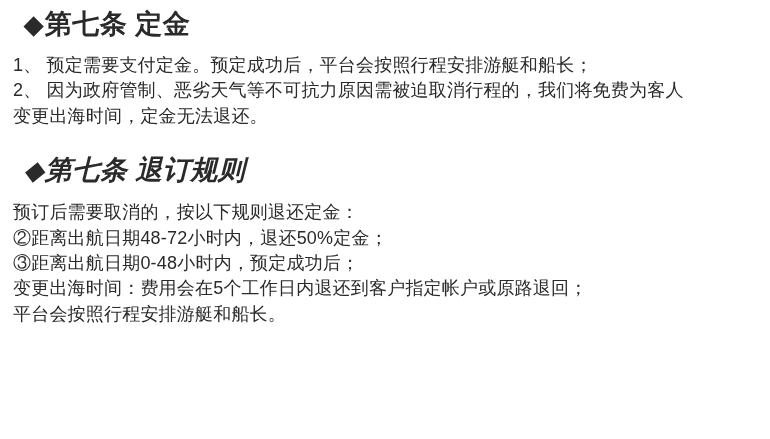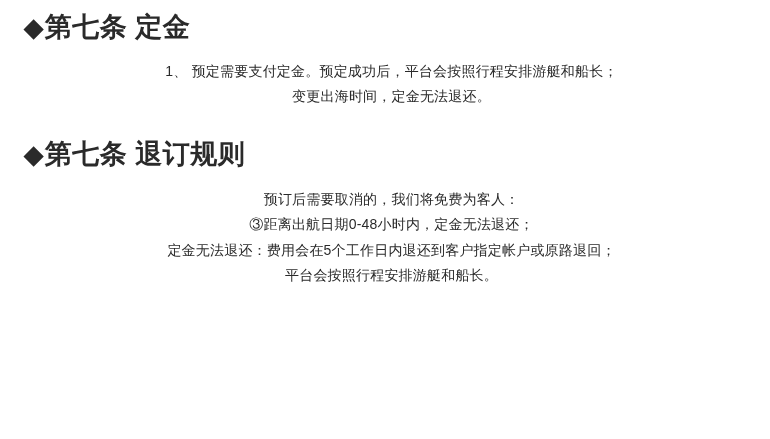--- a/index.html
+++ b/index.html
@@ -13,69 +13,71 @@
     color: #2a2a2a;
     font-family: "Liberation Sans", sans-serif;
     overflow: hidden;
   }
   .doc {
     padding-top: 10px;
   }
   .heading {
     margin: 0 0 0 24px;
     font-size: 27px;
-    line-height: 34px;
+    line-height: 28px;
     font-weight: 700;
     white-space: nowrap;
     letter-spacing: 0.5px;
   }
   .heading .bullet {
     font-size: 25px;
     margin-right: 1px;
   }
   .para {
     margin: 0;
     padding: 0;
   }
   .para-deposit {
     margin-top: 15px;
   }
   .para-refund {
     margin-top: 16px;
   }
   .heading-refund {
     margin-top: 27px;
+    font-style: italic;
   }
   .line {
     margin: 0 0 0 13px;
-    font-size: 14px;
+    font-size: 18px;
     line-height: 25.4px;
     white-space: nowrap;
     letter-spacing: 0.2px;
-    text-align: center;
   }
 </style>
 </head>
 <body>
 
 <div class="doc">
 
   <h2 class="heading heading-deposit">
     <span class="bullet">◆</span><span>第七条 定金</span>
   </h2>
 
   <div class="para para-deposit">
     <p class="line">1、 预定需要支付定金。预定成功后，平台会按照行程安排游艇和船长；</p>
+    <p class="line">2、 因为政府管制、恶劣天气等不可抗力原因需被迫取消行程的，我们将免费为客人</p>
     <p class="line">变更出海时间，定金无法退还。</p>
   </div>
 
   <h2 class="heading heading-refund">
     <span class="bullet">◆</span><span>第七条 退订规则</span>
   </h2>
 
   <div class="para para-refund">
-    <p class="line">预订后需要取消的，我们将免费为客人：</p>
-    <p class="line">③距离出航日期0-48小时内，定金无法退还；</p>
-    <p class="line">定金无法退还：费用会在5个工作日内退还到客户指定帐户或原路退回；</p>
+    <p class="line">预订后需要取消的，按以下规则退还定金：</p>
+    <p class="line">②距离出航日期48-72小时内，退还50%定金；</p>
+    <p class="line">③距离出航日期0-48小时内，预定成功后；</p>
+    <p class="line">变更出海时间：费用会在5个工作日内退还到客户指定帐户或原路退回；</p>
     <p class="line">平台会按照行程安排游艇和船长。</p>
   </div>
 
 </div>
 
 </body></html>

